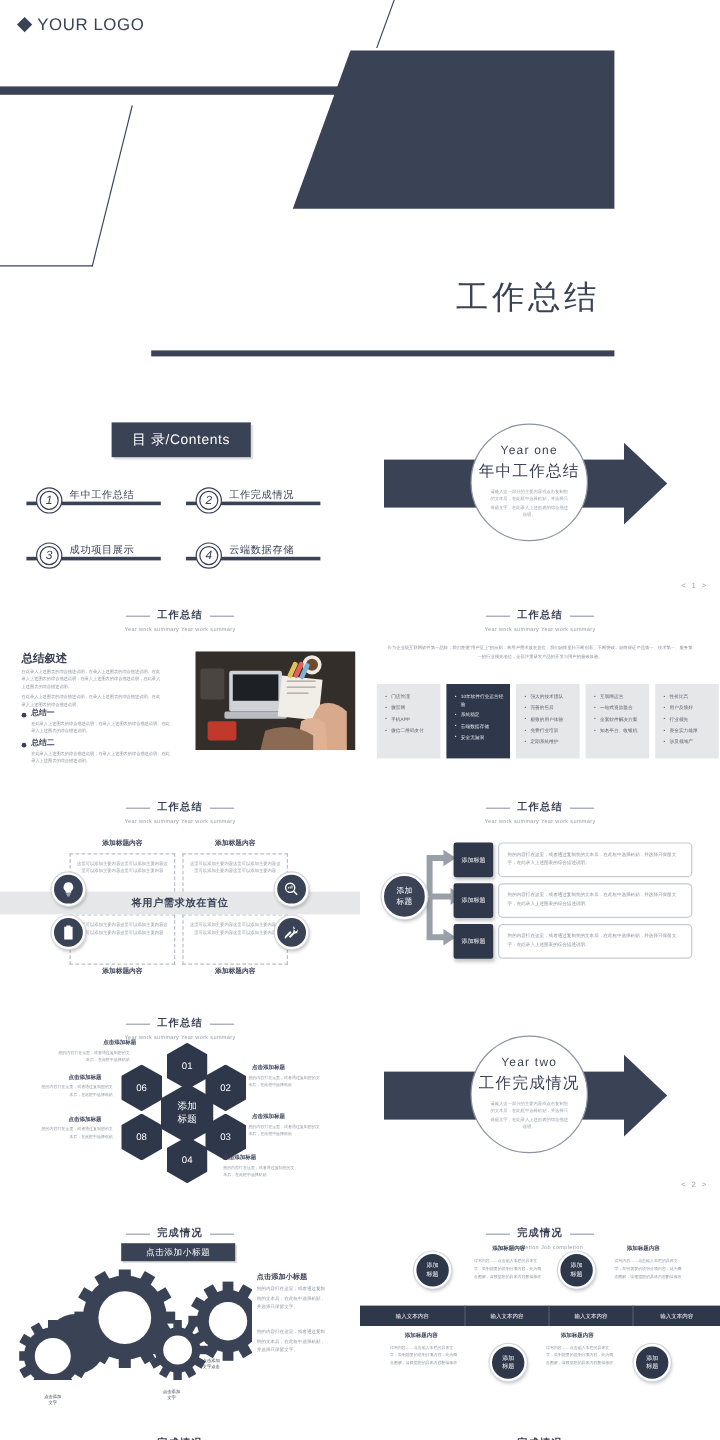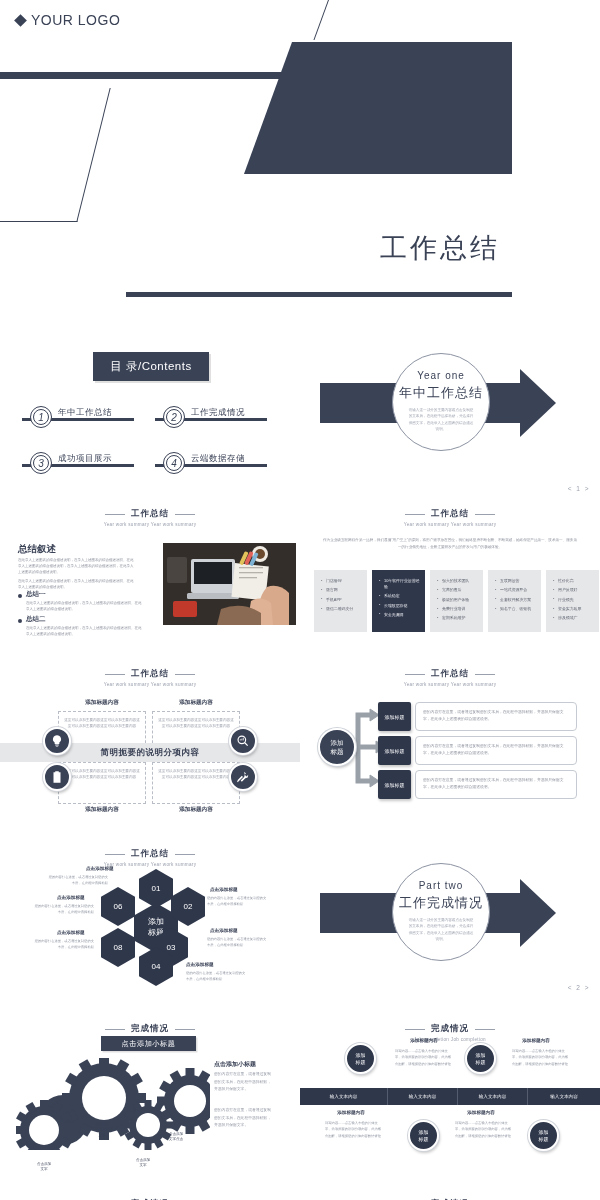--- a/index.html
+++ b/index.html
@@ -284,21 +284,21 @@
     <div class="dtitle" style="left:58px;top:44px;">添加标题内容</div>
     <div class="dtext" style="left:64px;top:62px;">这里可以添加主要内容这里可以添加主要内容这里可以添加主要内容这里可以添加主要内容</div>
     <div class="dtitle" style="left:152px;top:44px;">添加标题内容</div>
     <div class="dtext" style="left:158px;top:62px;">这里可以添加主要内容这里可以添加主要内容这里可以添加主要内容这里可以添加主要内容</div>
     <div class="dtext" style="left:64px;top:113px;">这里可以添加主要内容这里可以添加主要内容这里可以添加主要内容这里可以添加主要内容</div>
     <div class="dtitle" style="left:58px;top:151px;">添加标题内容</div>
     <div class="dtext" style="left:158px;top:113px;">这里可以添加主要内容这里可以添加主要内容这里可以添加主要内容这里可以添加主要内容</div>
     <div class="dtitle" style="left:152px;top:151px;">添加标题内容</div>
 
     <div class="band">
-      <div class="bt">简明扼要的说明分项内容</div>
+      <div class="bt">将用户需求放在首位</div>
     </div>
     <div class="icircle" style="left:43px;top:72px;">
       <svg width="14" height="14" viewBox="0 0 24 24" fill="#fff">
           <path d="M12 2a7 7 0 00-4 12.7V17h8v-2.3A7 7 0 0012 2zm-3 16h6v1.5H9zm1 3h4v1h-4z"></path>
         </svg>
     </div>
     <div class="icircle" style="left:229px;top:72px;">
       <svg width="14" height="14" viewBox="0 0 24 24" fill="none" stroke="#fff" stroke-width="2">
           <circle cx="10" cy="10" r="6.5"></circle>
           <path d="M15 15l5 5"></path>
@@ -346,21 +346,21 @@
   <div class="slide">
     <div class="sec-head">
       <div class="zh">工作总结</div>
       <div class="en">Year work summary  Year work summary</div>
     </div>
     <div class="hex big" style="left:134px;top:68px;">
       <span><span>添加</span><br><span>标题</span></span>
     </div>
     <div class="hex" style="left:139px;top:34px;">01</div>
     <div class="hex" style="left:171px;top:52px;">02</div>
-    <div class="hex" style="left:154px;top:93px;">03</div>
+    <div class="hex" style="left:171px;top:93px;">03</div>
     <div class="hex" style="left:139px;top:112px;">04</div>
     <div class="hex" style="left:101px;top:93px;">08</div>
     <div class="hex" style="left:101px;top:52px;">06</div>
 
     <div class="hx-t" style="left:86px;top:31px;">点击添加标题</div>
     <div class="hx-p" style="left:46px;top:40px;text-align:right;">您的内容打在这里，或者通过复制您的文本后，在此框中选择粘贴</div>
     <div class="hx-t" style="left:210px;top:52px;">点击添加标题</div>
     <div class="hx-p" style="left:207px;top:61px;">您的内容打在这里，或者通过复制您的文本后，在此框中选择粘贴</div>
     <div class="hx-t" style="left:210px;top:93px;">点击添加标题</div>
     <div class="hx-p" style="left:207px;top:102px;">您的内容打在这里，或者通过复制您的文本后，在此框中选择粘贴</div>
@@ -368,21 +368,21 @@
     <div class="hx-p" style="left:186px;top:136px;">您的内容打在这里，或者通过复制您的文本后，在此框中选择粘贴</div>
     <div class="hx-t" style="left:57px;top:95px;">点击添加标题</div>
     <div class="hx-p" style="left:32px;top:104px;text-align:right;">您的内容打在这里，或者通过复制您的文本后，在此框中选择粘贴</div>
     <div class="hx-t" style="left:57px;top:60px;">点击添加标题</div>
     <div class="hx-p" style="left:32px;top:69px;text-align:right;">您的内容打在这里，或者通过复制您的文本后，在此框中选择粘贴</div>
   </div>
 
   <div class="slide">
     <div class="arrowband" style="top:58px;"></div>
     <div class="partcircle" style="top:28px;">
-      <div class="pt">Part  two</div>
+      <div class="pt">Year  two</div>
       <div class="pz">工作完成情况</div>
       <div class="pd">请输入这一部分的主要内容或点击复制您的文本后，在此框中选择粘贴，并选择只保留文字，在此录入上述图表的综合描述说明。</div>
     </div>
     <div class="pagenum" style="bottom:24px;">&lt; 2 &gt;</div>
   </div>
 </div>
 
 <div class="row" style="position:absolute;top:1010px;left:0;">
   <div class="slide h190">
     <div class="sec-head">

